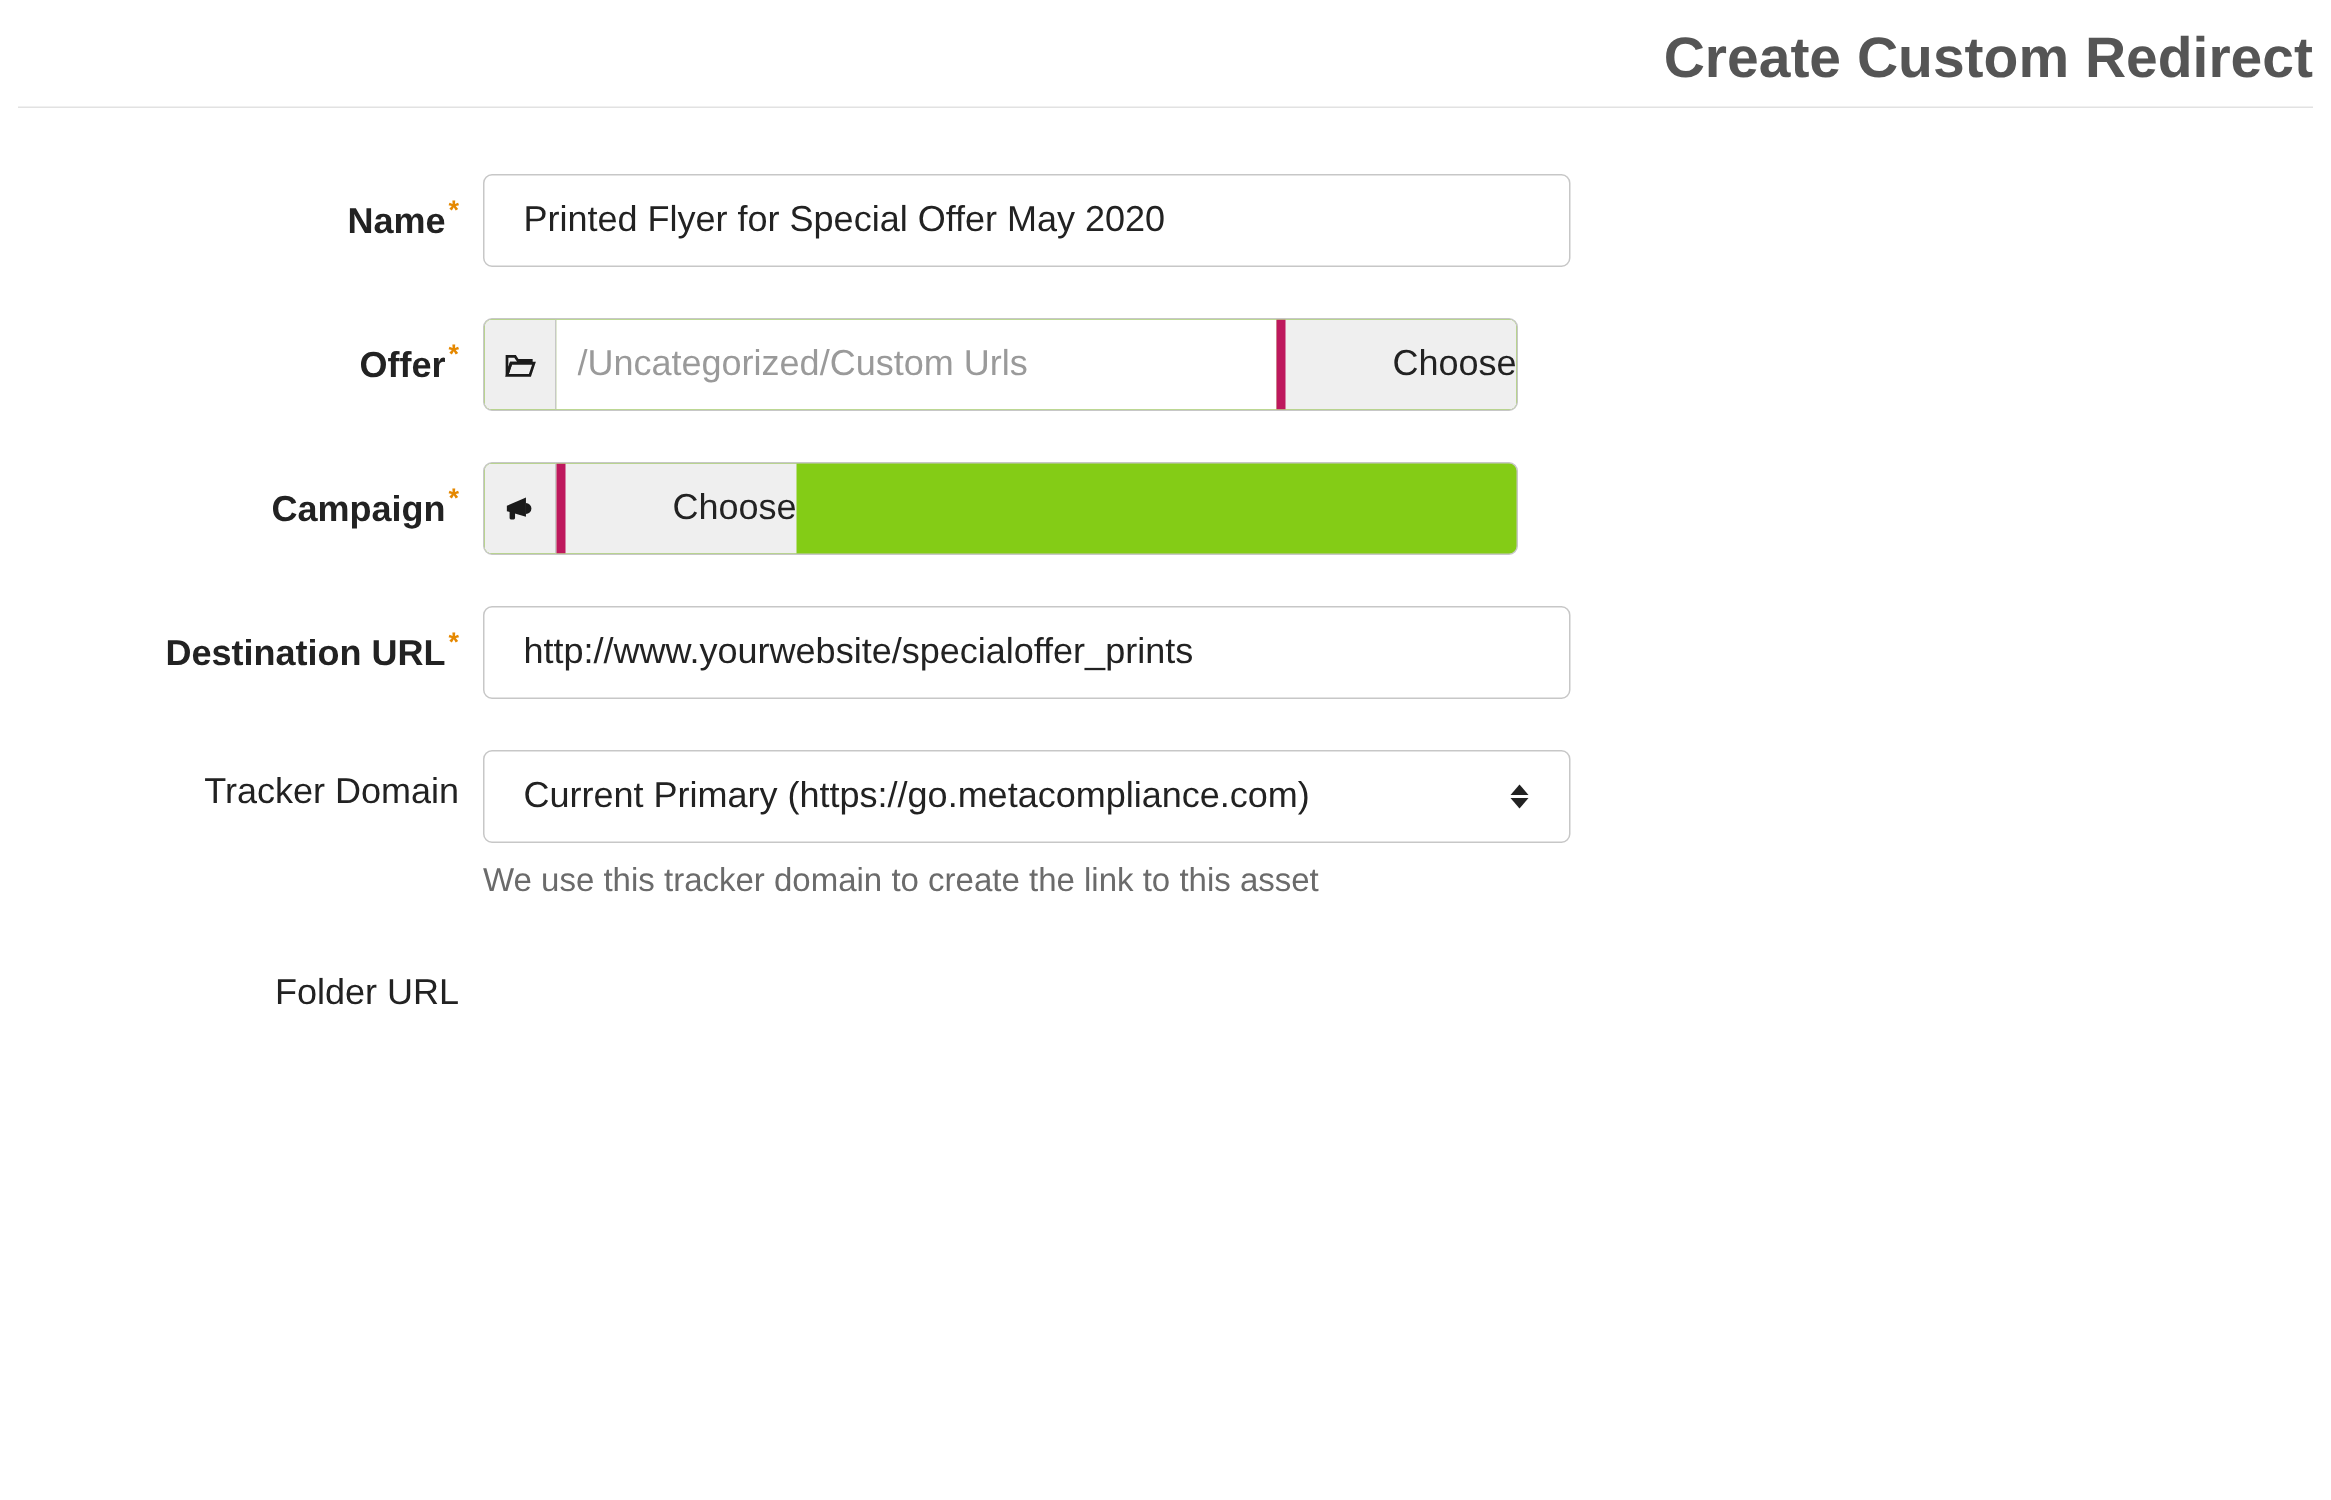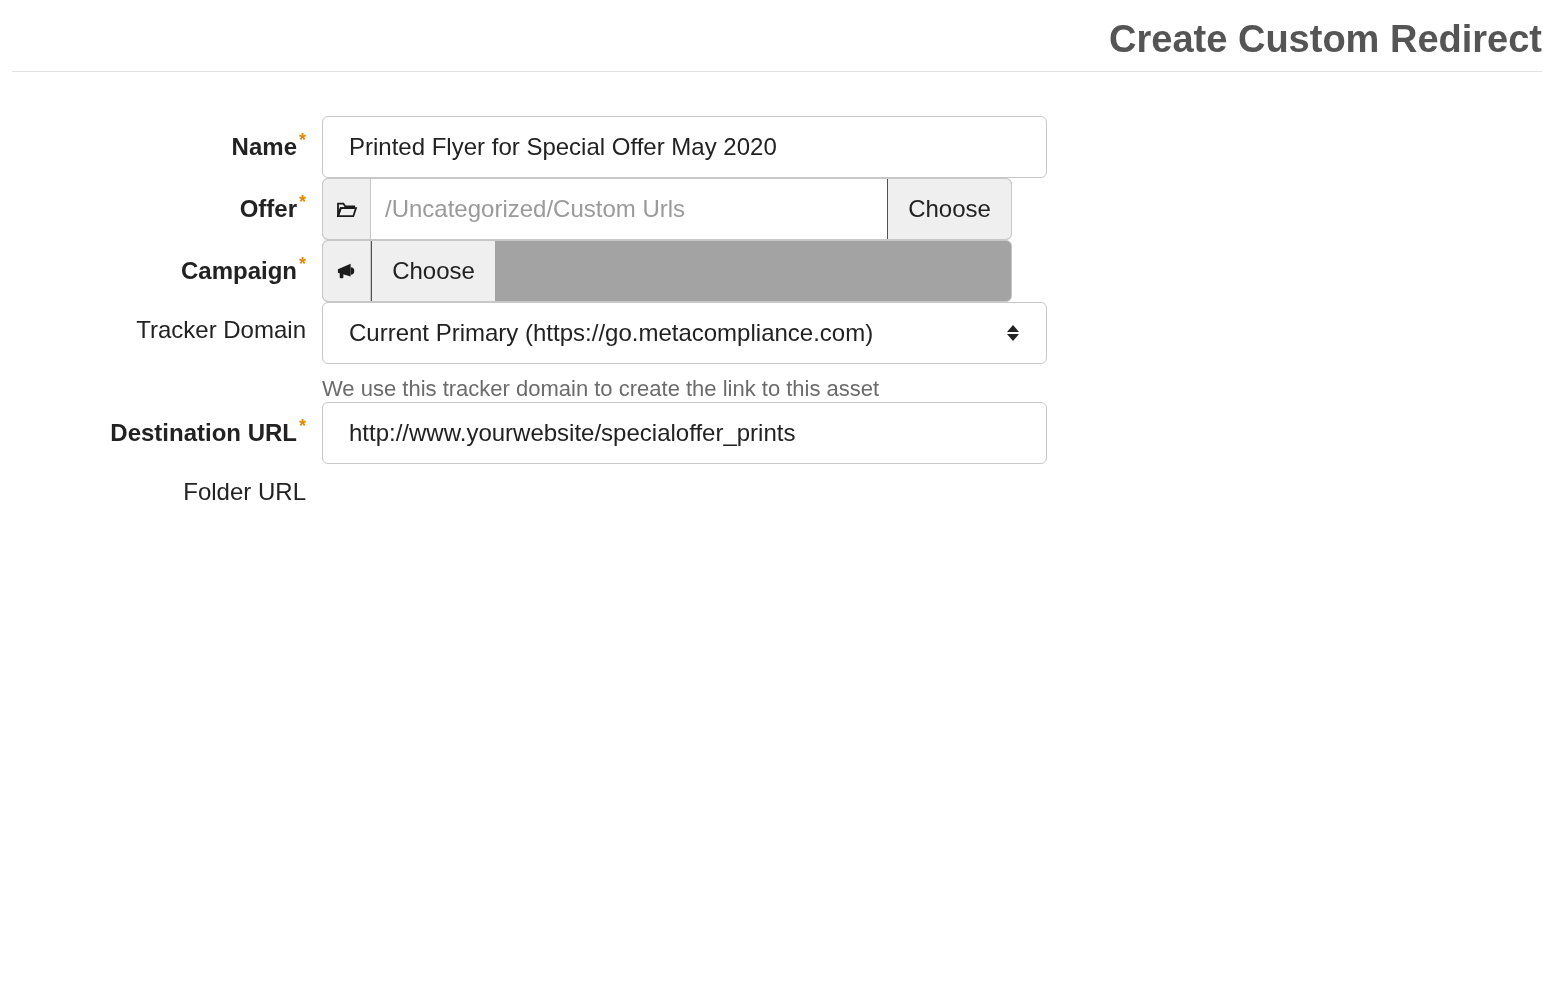--- a/index.html
+++ b/index.html
@@ -19,20 +19,21 @@
   }
   .hr {
     border: none;
     border-top: 1px solid #e2e2e2;
     margin-bottom: 44px;
   }
   .form { width: 100%; }
   .row {
     display: flex;
     align-items: flex-start;
+    margin-bottom: 34px;
   }
   .label-col {
     width: 310px;
     min-width: 310px;
     text-align: right;
     padding-right: 16px;
     padding-top: 14px;
     font-size: 24px;
     color: #222;
   }
@@ -63,21 +64,21 @@
     box-shadow: 0 0 0 3px rgba(94,168,232,0.35);
   }
 
   .input-group {
     display: flex;
     width: 690px;
     height: 62px;
     border: 1px solid #c7c7c7;
     border-radius: 6px;
     overflow: hidden;
-    background: #a3a3a3;
+    background: #84cc16;
   }
   .ig-icon {
     width: 48px;
     background: #efefef;
     border-right: 1px solid #c7c7c7;
     display: flex;
     align-items: center;
     justify-content: center;
     color: #1b1b1b;
   }
@@ -85,27 +86,28 @@
     flex: 1;
     border: none;
     font-size: 24px;
     padding: 0 14px;
     outline: none;
     background: #fff;
     color: #222;
   }
   .ig-input::placeholder { color: #9a9a9a; }
   .ig-btn {
-    width: 124px;
+    width: 160px;
     background: #efefef;
     border: none;
-    border-left: 1px solid #be185d;
+    border-left: 6px solid #be185d;
     font-size: 24px;
     color: #222;
     cursor: pointer;
+    text-align: right;
   }
 
   .select-wrap {
     position: relative;
     display: flex;
     align-items: center;
     width: 725px;
   }
   .select-value { flex: 1; }
   .select-caret {
@@ -176,43 +178,43 @@
             <path d="M16 7 a4 4 0 0 1 0 8 Z"></path>
             <rect x="4" y="13" width="4" height="6" rx="1"></rect>
           </svg>
         </div>
         <button class="ig-btn">Choose</button>
       </div>
     </div>
   </div>
 
   <div class="row">
+    <div class="label-col bold">
+      <span>Destination URL</span><span class="req">*</span>
+    </div>
+    <div class="field-col">
+      <input type="text" class="text-input" value="http://www.yourwebsite/specialoffer_prints" style="">
+    </div>
+  </div>
+
+  <div class="row">
     <div class="label-col">
       <span>Tracker Domain</span>
     </div>
     <div class="field-col">
       <div class="select-wrap">
         <span class="select-value">Current Primary (https://go.metacompliance.com)</span>
         <span class="select-caret">
           <span class="caret-up"></span>
           <span class="caret-down"></span>
         </span>
       </div>
       <div class="help-text">We use this tracker domain to create the link to this asset</div>
     </div>
   </div>
 
   <div class="row">
-    <div class="label-col bold">
-      <span>Destination URL</span><span class="req">*</span>
-    </div>
-    <div class="field-col">
-      <input type="text" class="text-input" value="http://www.yourwebsite/specialoffer_prints" style="">
-    </div>
-  </div>
-
-  <div class="row">
     <div class="label-col">
       <span>Folder URL</span>
     </div>
   </div>
 
 </div>
 
 </body></html>

